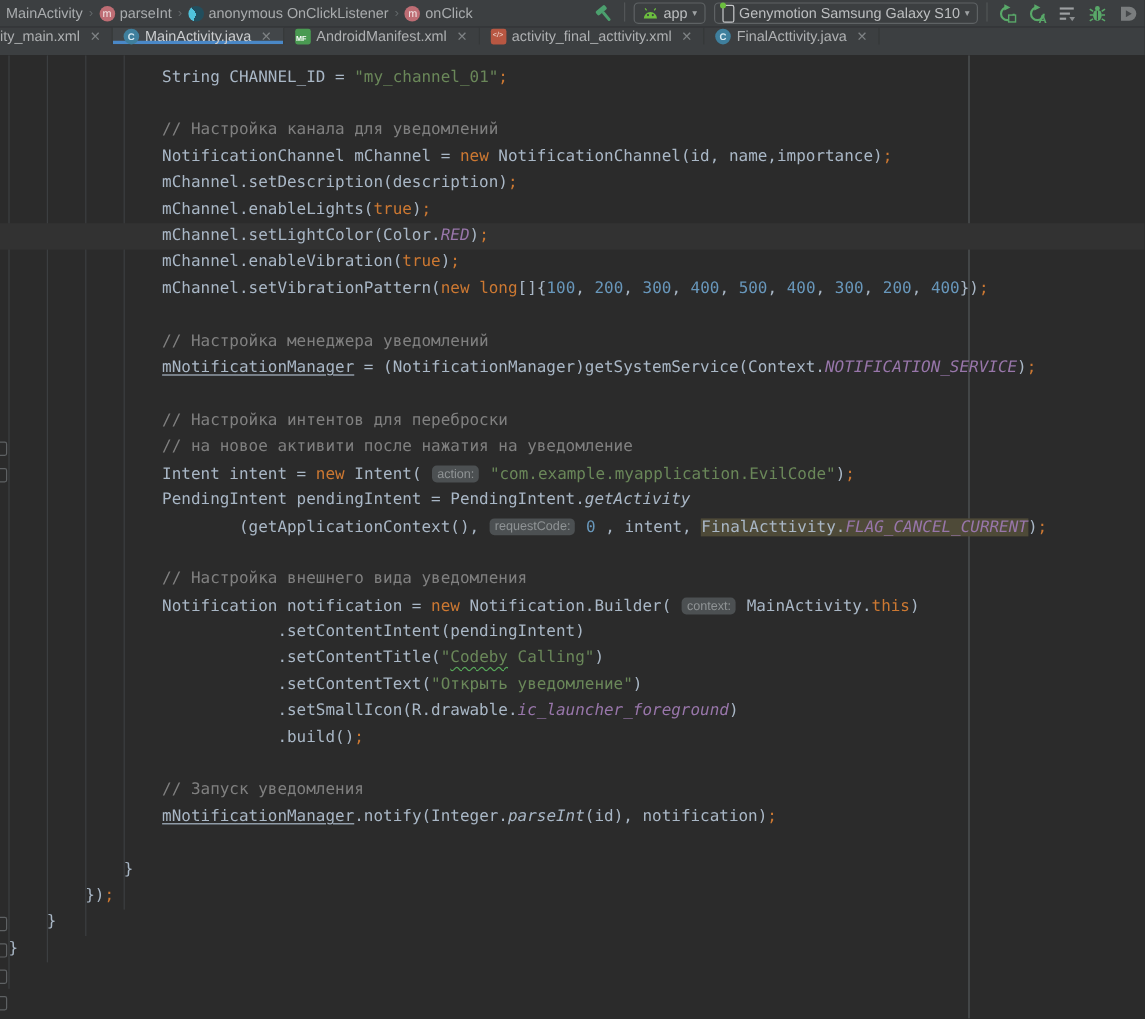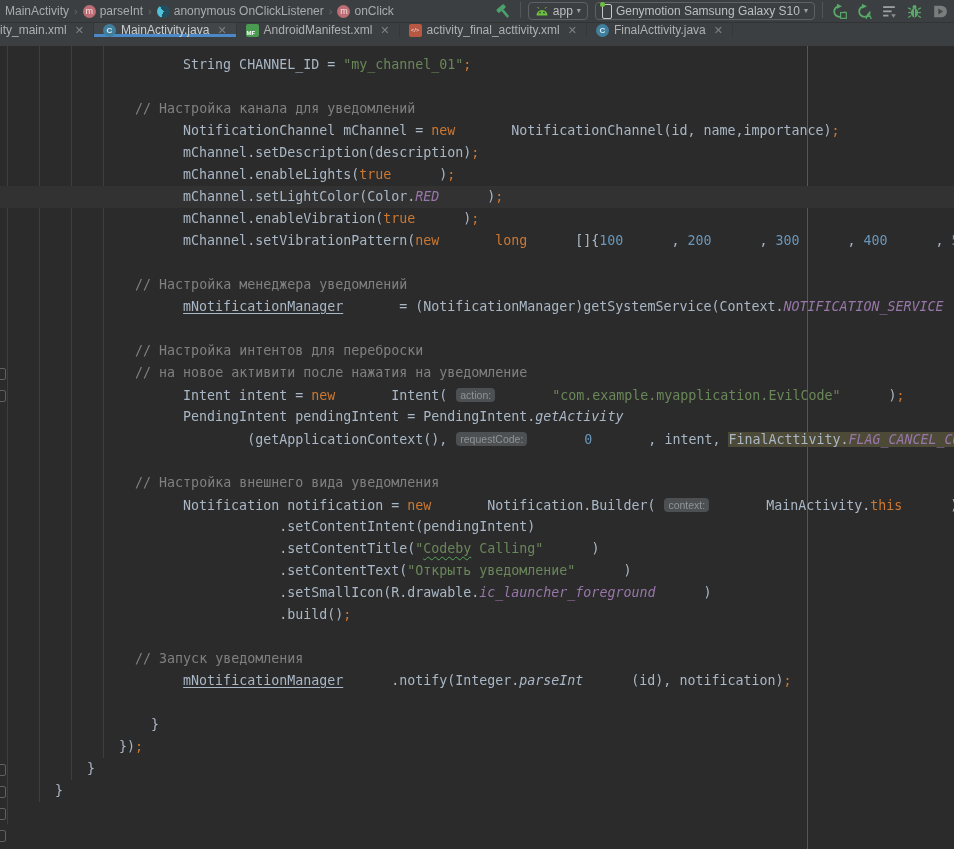--- a/index.html
+++ b/index.html
@@ -49,21 +49,21 @@
   .deco{position:absolute;top:0;left:0;width:100%;height:100%;z-index:0;}
   .guide{position:absolute;width:1px;background:#3C3F41;}
   .margin-line{position:absolute;left:807px;top:0;height:100%;width:1px;background:#54585A;}
   .lines{position:relative;z-index:1;padding-top:8px;}
   .line{height:22px;line-height:22px;white-space:pre;color:var(--plain);padding-left:7px;}
   .hl-line{background:var(--current_line_bg);}
   .fold-col{position:absolute;top:0;left:0;width:10px;height:100%;z-index:2;}
   .fold{position:absolute;left:-4px;width:8px;height:10px;border:1px solid #5E6163;
     border-radius:2px;background:transparent;}
   
-  .p{color:var(--plain);margin-left:48px;}
+  .p{color:var(--plain);}
   .k{color:var(--keyword);}
   .s{color:var(--string);}
   .n{color:var(--number);}
   .c{color:var(--comment);}
   .f{color:var(--plain);text-decoration:underline;text-underline-offset:2px;text-decoration-thickness:1px;}
   .ci{color:var(--constant);font-style:italic;}
   .mi{color:var(--plain);font-style:italic;}
   .semi{color:var(--keyword);}
   .hlp{color:var(--plain);background:var(--usage_highlight_bg);}
   .hlci{color:var(--constant);font-style:italic;background:var(--usage_highlight_bg);}

